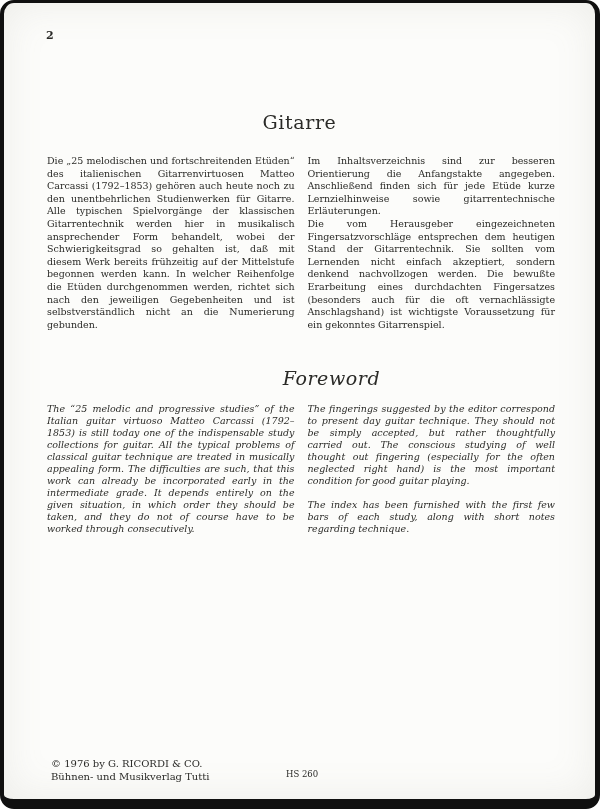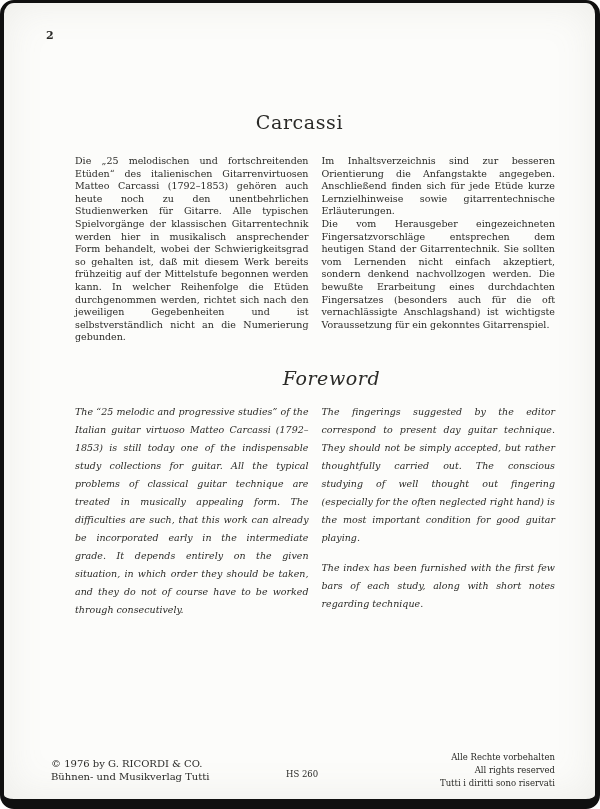--- a/index.html
+++ b/index.html
@@ -41,37 +41,36 @@
     letter-spacing: 0.6px;
   }
   .vorwort-title { top: 108px; }
   .foreword-title { top: 364px; font-style: italic; padding-left: 32px; }
   .cols {
     position: absolute;
     left: 43px;
     right: 40px;
     display: flex;
     gap: 13px;
-    margin-left: 28px;
   }
   .vorwort-cols { top: 152px; }
   .foreword-cols { top: 400px; font-style: italic; }
   .col {
     flex: 1 1 0;
     min-width: 0;
   }
   .col p {
     margin: 0;
     font-size: 9.5px;
     line-height: 12.6px;
     text-align: justify;
     text-justify: inter-word;
   }
   .foreword-cols .col p {
-    line-height: 18px;
+    line-height: 12px;
   }
   .col p + p.gap-before {
     margin-top: 12px;
   }
   .footer-copyright {
     position: absolute;
     left: 47px;
     top: 755px;
     font-size: 10px;
     line-height: 12.5px;
@@ -92,21 +91,21 @@
     text-align: right;
   }
 </style>
 </head>
 <body>
 
 <div class="scan">
 
   <div class="page-number">2</div>
 
-  <div class="section-title vorwort-title">Carcassi</div>
+  <div class="section-title vorwort-title">Gitarre</div>
 
   <div class="cols vorwort-cols">
     <div class="col">
       <p>Die „25 melodischen und fortschreitenden Etüden“ des italienischen Gitarrenvirtuosen Matteo Carcassi (1792–1853) gehören auch heute noch zu den unentbehrlichen Studienwerken für Gitarre. Alle typischen Spielvorgänge der klassischen Gitarrentechnik werden hier in musikalisch ansprechender Form behandelt, wobei der Schwierigkeitsgrad so gehalten ist, daß mit diesem Werk bereits frühzeitig auf der Mittelstufe begonnen werden kann. In welcher Reihenfolge die Etüden durchgenommen werden, richtet sich nach den jeweiligen Gegebenheiten und ist selbstverständlich nicht an die Numerierung gebunden.</p>
     </div>
     <div class="col">
       <p>Im Inhaltsverzeichnis sind zur besseren Orientierung die Anfangstakte angegeben. Anschließend finden sich für jede Etüde kurze Lernzielhinweise sowie gitarrentechnische Erläuterungen.</p>
       <p>Die vom Herausgeber eingezeichneten Fingersatzvorschläge entsprechen dem heutigen Stand der Gitarrentechnik. Sie sollten vom Lernenden nicht einfach akzeptiert, sondern denkend nachvollzogen werden. Die bewußte Erarbeitung eines durchdachten Fingersatzes (besonders auch für die oft vernachlässigte Anschlagshand) ist wichtigste Voraussetzung für ein gekonntes Gitarrenspiel.</p>
     </div>
   </div>
@@ -123,19 +122,14 @@
     </div>
   </div>
 
   <div class="footer-copyright">
     <div>© 1976 by G. RICORDI &amp; CO.</div>
     <div>Bühnen- und Musikverlag Tutti</div>
   </div>
 
   <div class="footer-plate">HS 260</div>
 
-  <div class="footer-rights">
-    <div>Alle Rechte vorbehalten</div>
-    <div>All rights reserved</div>
-    <div>Tutti i diritti sono riservati</div>
-  </div>
 
 </div>
 
 </body></html>

